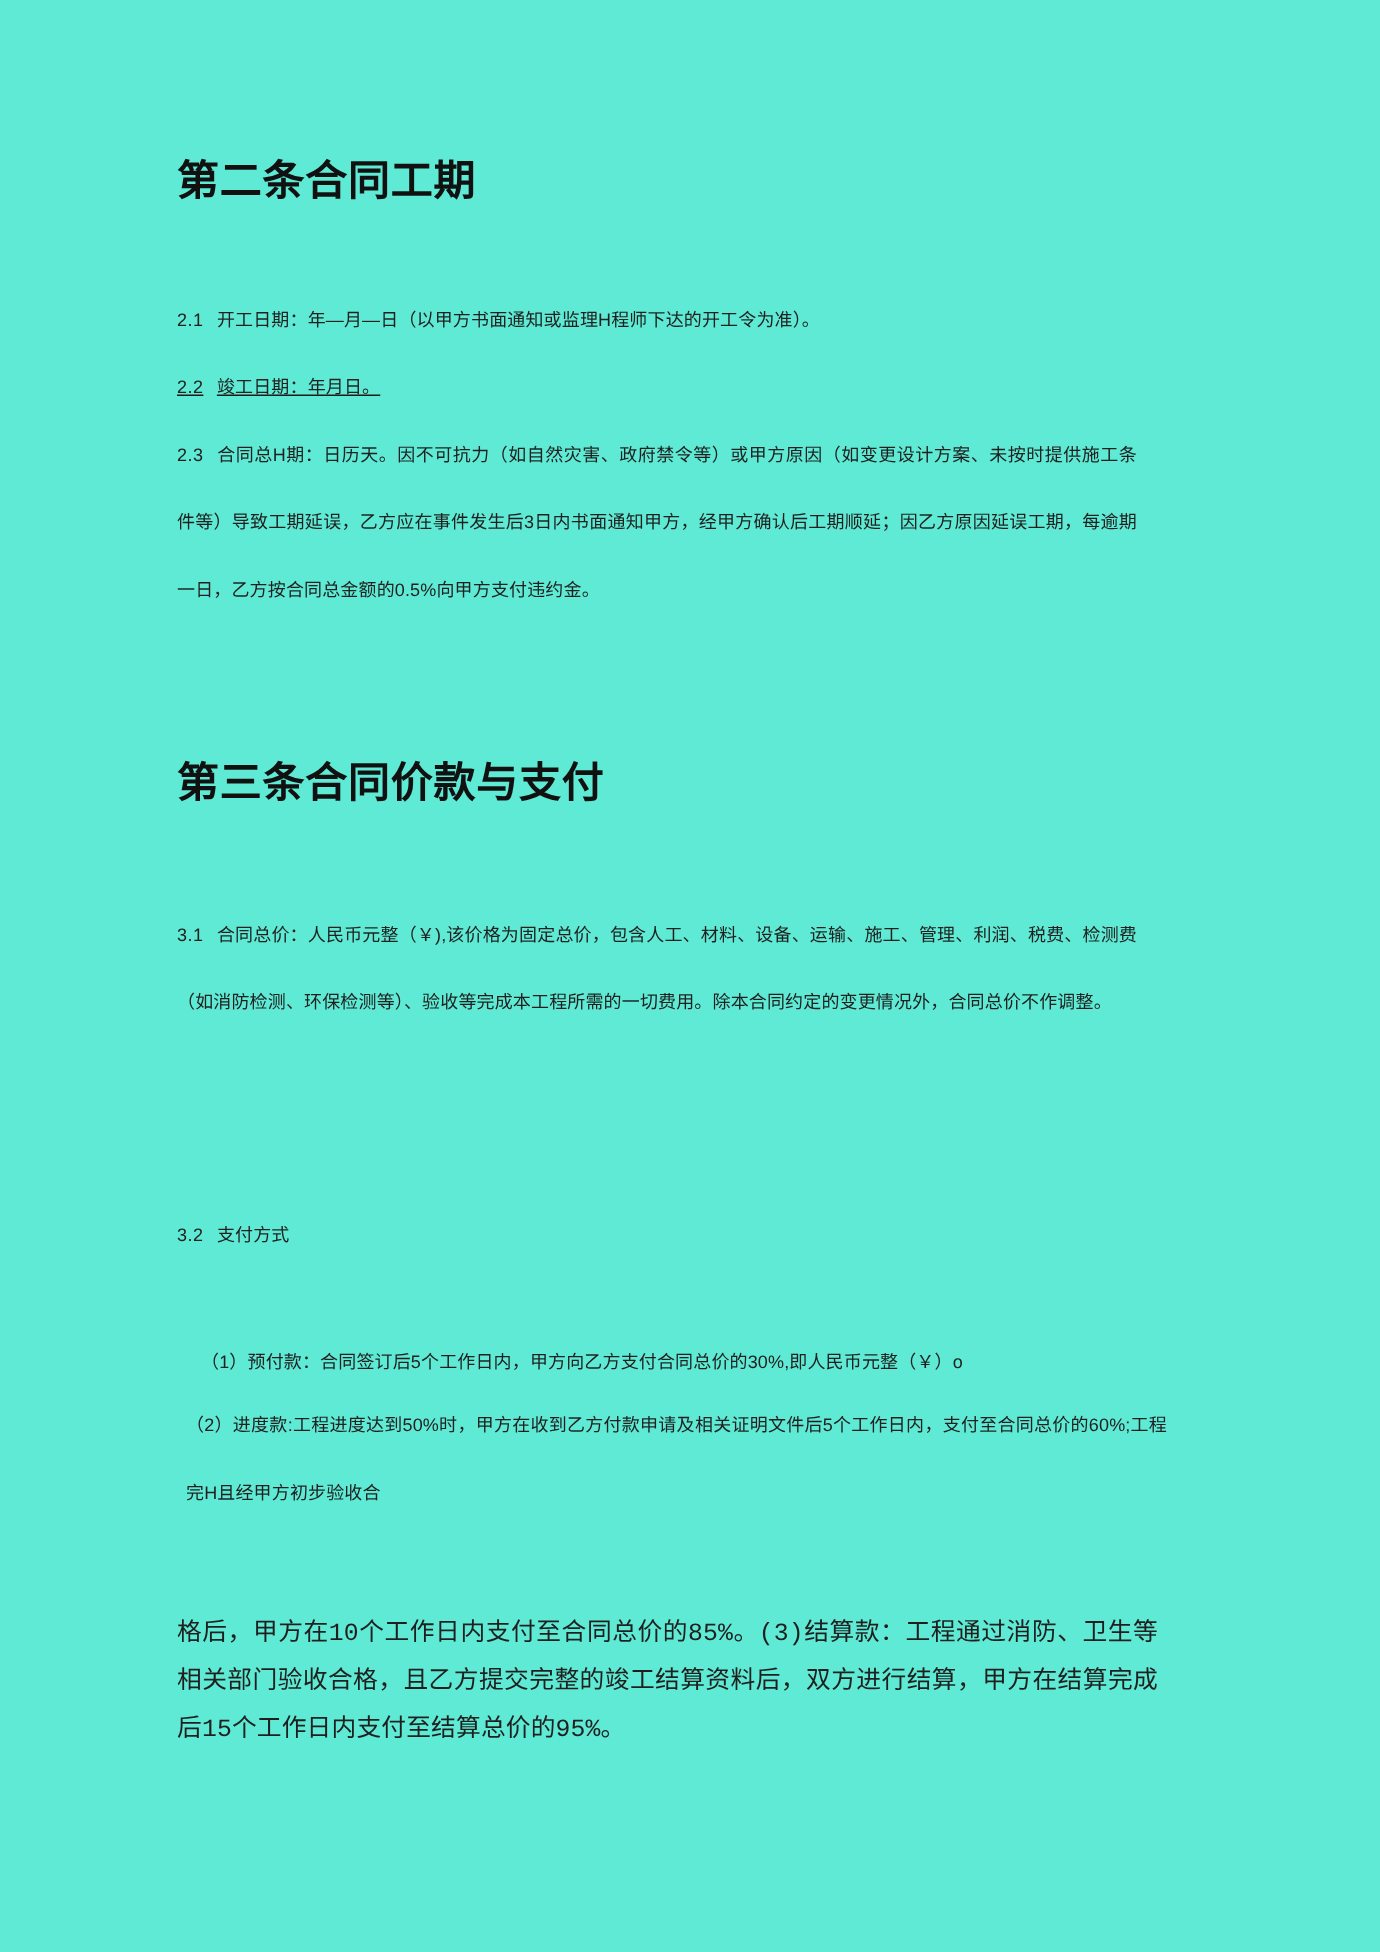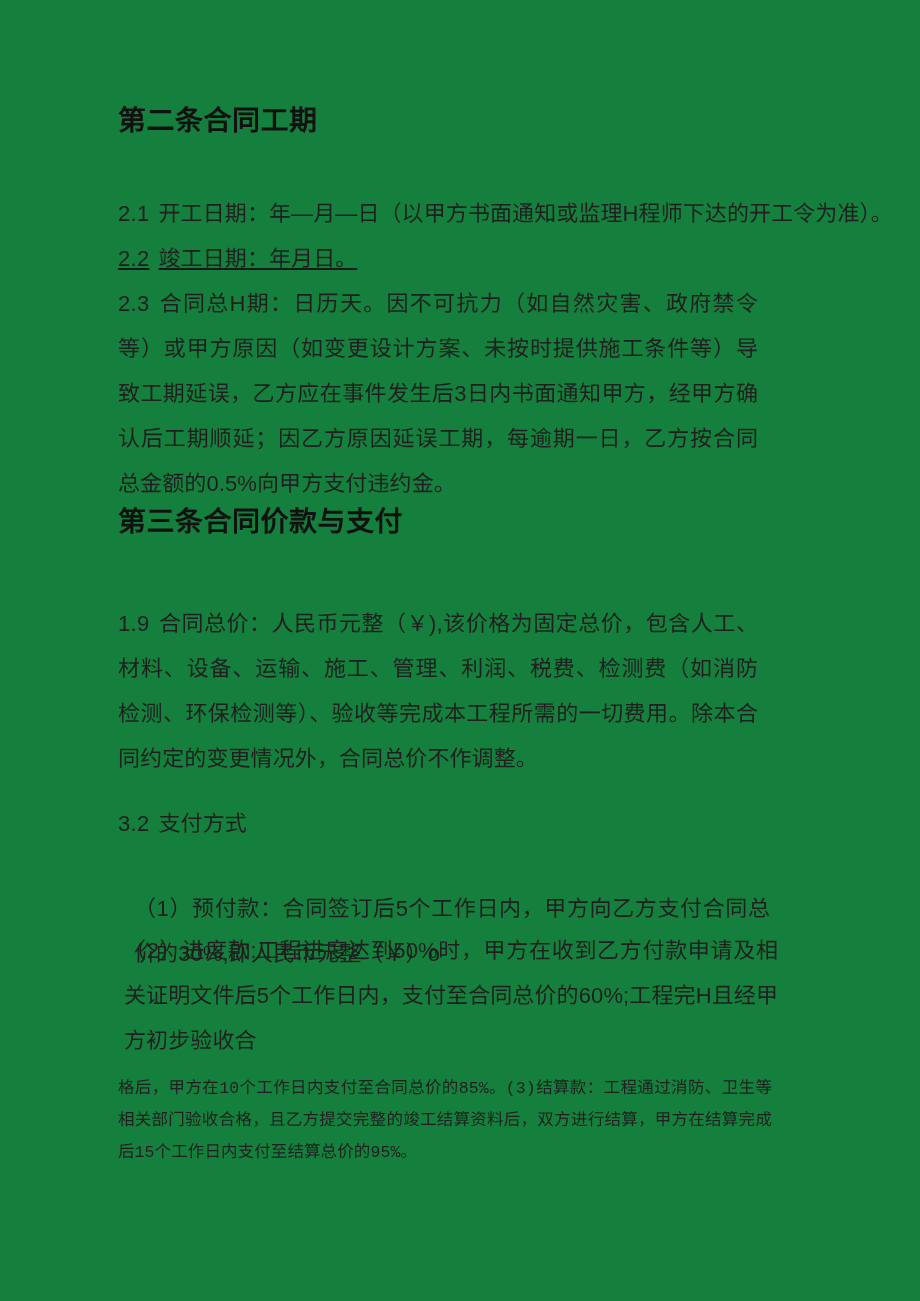--- a/index.html
+++ b/index.html
@@ -14,21 +14,21 @@
     position: relative;
     overflow: hidden;
     font-family: "Liberation Sans", "DejaVu Sans", sans-serif;
     color: #1a1a1a;
     -webkit-font-smoothing: antialiased;
   }
 
   .page {
     position: absolute;
     inset: 0;
-    background: #15803d;
+    background: #5eead4;
   }
 
   .content {
     position: absolute;
     left: 118px;
     top: 0;
     width: 630px;
   }
 
   
@@ -36,21 +36,21 @@
     font-size: 28px;
     font-weight: 700;
     letter-spacing: 0.5px;
     line-height: 1.2;
     color: #111111;
     white-space: nowrap;
   }
 
   
   .para {
-    font-size: 22px;
+    font-size: 12px;
     line-height: 45px;
     color: #1f1f1f;
     text-align: justify;
     text-justify: inter-character;
     letter-spacing: 0.1px;
   }
 
   .para-indent {
     text-indent: 0;
   }
@@ -116,21 +116,21 @@
         <span class="num lead">2.3</span><span>合同总H期：日历天。因不可抗力（如自然灾害、政府禁令等）或甲方原因（如变更设计方案、未按时提供施工条件等）导致工期延误，乙方应在事件发生后3日内书面通知甲方，经甲方确认后工期顺延；因乙方原因延误工期，每逾期一日，乙方按合同总金额的0.5%向甲方支付违约金。</span>
       </div>
     </div>
 
     <div class="blk" id="blk-h3">
       <div class="h-section nowrap">第三条合同价款与支付</div>
     </div>
 
     <div class="blk" id="blk-31">
       <div class="para para-indent">
-        <span class="num lead">1.9</span><span>合同总价：人民币元整（￥),该价格为固定总价，包含人工、材料、设备、运输、施工、管理、利润、税费、检测费（如消防检测、环保检测等）、验收等完成本工程所需的一切费用。除本合同约定的变更情况外，合同总价不作调整。</span>
+        <span class="num lead">3.1</span><span>合同总价：人民币元整（￥),该价格为固定总价，包含人工、材料、设备、运输、施工、管理、利润、税费、检测费（如消防检测、环保检测等）、验收等完成本工程所需的一切费用。除本合同约定的变更情况外，合同总价不作调整。</span>
       </div>
     </div>
 
     <div class="blk" id="blk-32">
       <div class="para nowrap">
         <span class="num lead">3.2</span><span>支付方式</span>
       </div>
     </div>
 
     <div class="blk" id="blk-p1">

